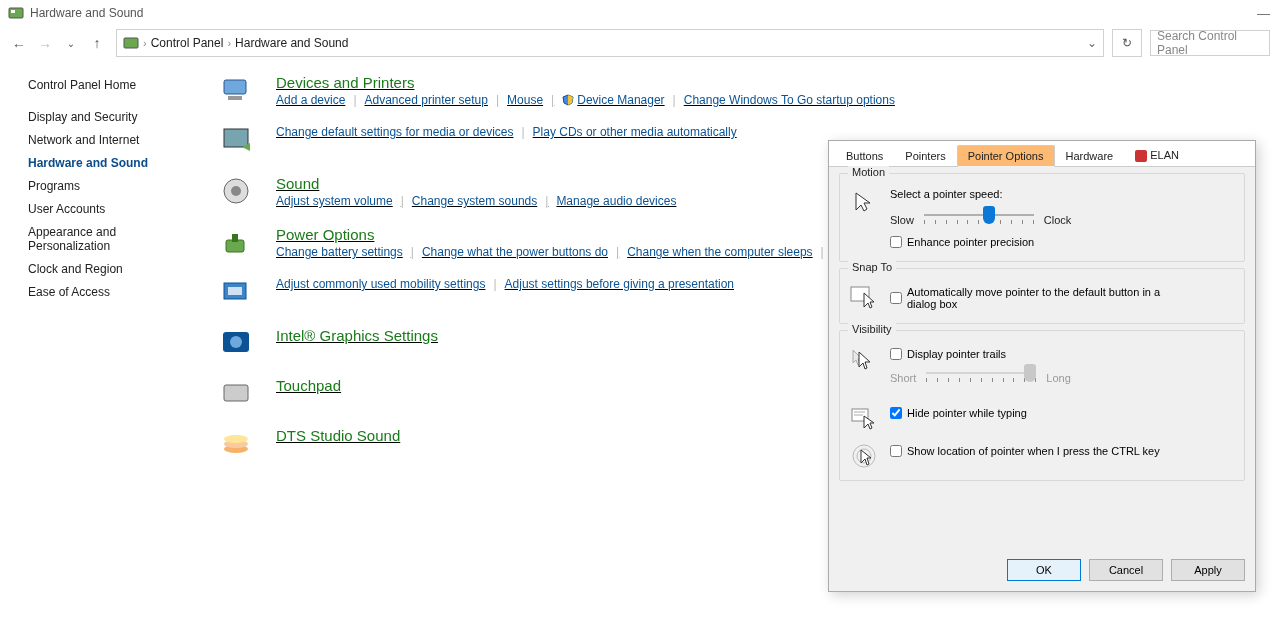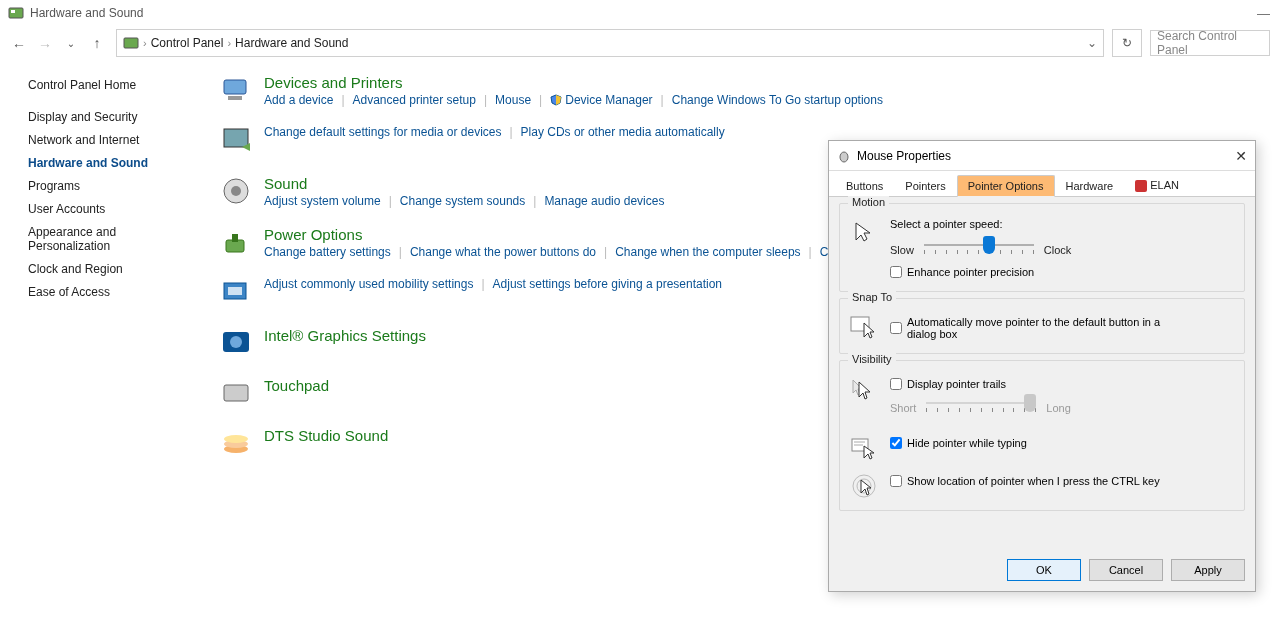--- a/index.html
+++ b/index.html
@@ -80,21 +80,22 @@
   .sidebar .item { font-size:12px; color:#222; margin-bottom:9px; display:block; }
   .sidebar .item.current { font-weight:600; color:#0c4c8a; }
 
   .content {
     padding: 14px 10px 0 20px;
     flex:1;
   }
   .category {
     display:flex;
     margin-bottom:18px;
-    gap:12px;
+    gap:24px;
+    text-decoration:underline;
   }
   .cat-icon { width:32px; height:32px; flex-shrink:0; }
   .cat-body { }
   .cat-title { color:#1a7a1a; font-size:15px; margin-bottom:2px; }
   .cat-links { display:flex; flex-wrap:wrap; gap:0; align-items:center; }
   .cat-links a { color:#0b5394; font-size:12px; }
   .cat-links .sep { color:#bbb; margin:0 8px; }
   .cat-links .shield { display:inline-flex; align-items:center; gap:3px; }
 
   
@@ -392,29 +393,20 @@
           </svg>
         </div>
         <div class="cat-body">
           <div class="cat-title">DTS Studio Sound</div>
         </div>
       </div>
     </div>
 </div>
 
 <div class="dialog">
-  <div class="dialog-titlebar">
-    <span class="dlg-icon">
-      <svg width="14" height="14">
-          <ellipse cx="7" cy="8" rx="4" ry="5" fill="#ccc" stroke="#666"></ellipse>
-        </svg>
-    </span>
-    <span class="dlg-title">Mouse Properties</span>
-    <span class="dlg-close">✕</span>
-  </div>
   <div class="dialog-tabs" id="dialog-tabs">
       <div class="tab">Buttons</div>
       <div class="tab">Pointers</div>
       <div class="tab active">Pointer Options</div>
       <div class="tab">Hardware</div>
       <div class="tab"><span class="tabimg"></span>ELAN</div>
     </div>
 
   <div class="dialog-body">
 

